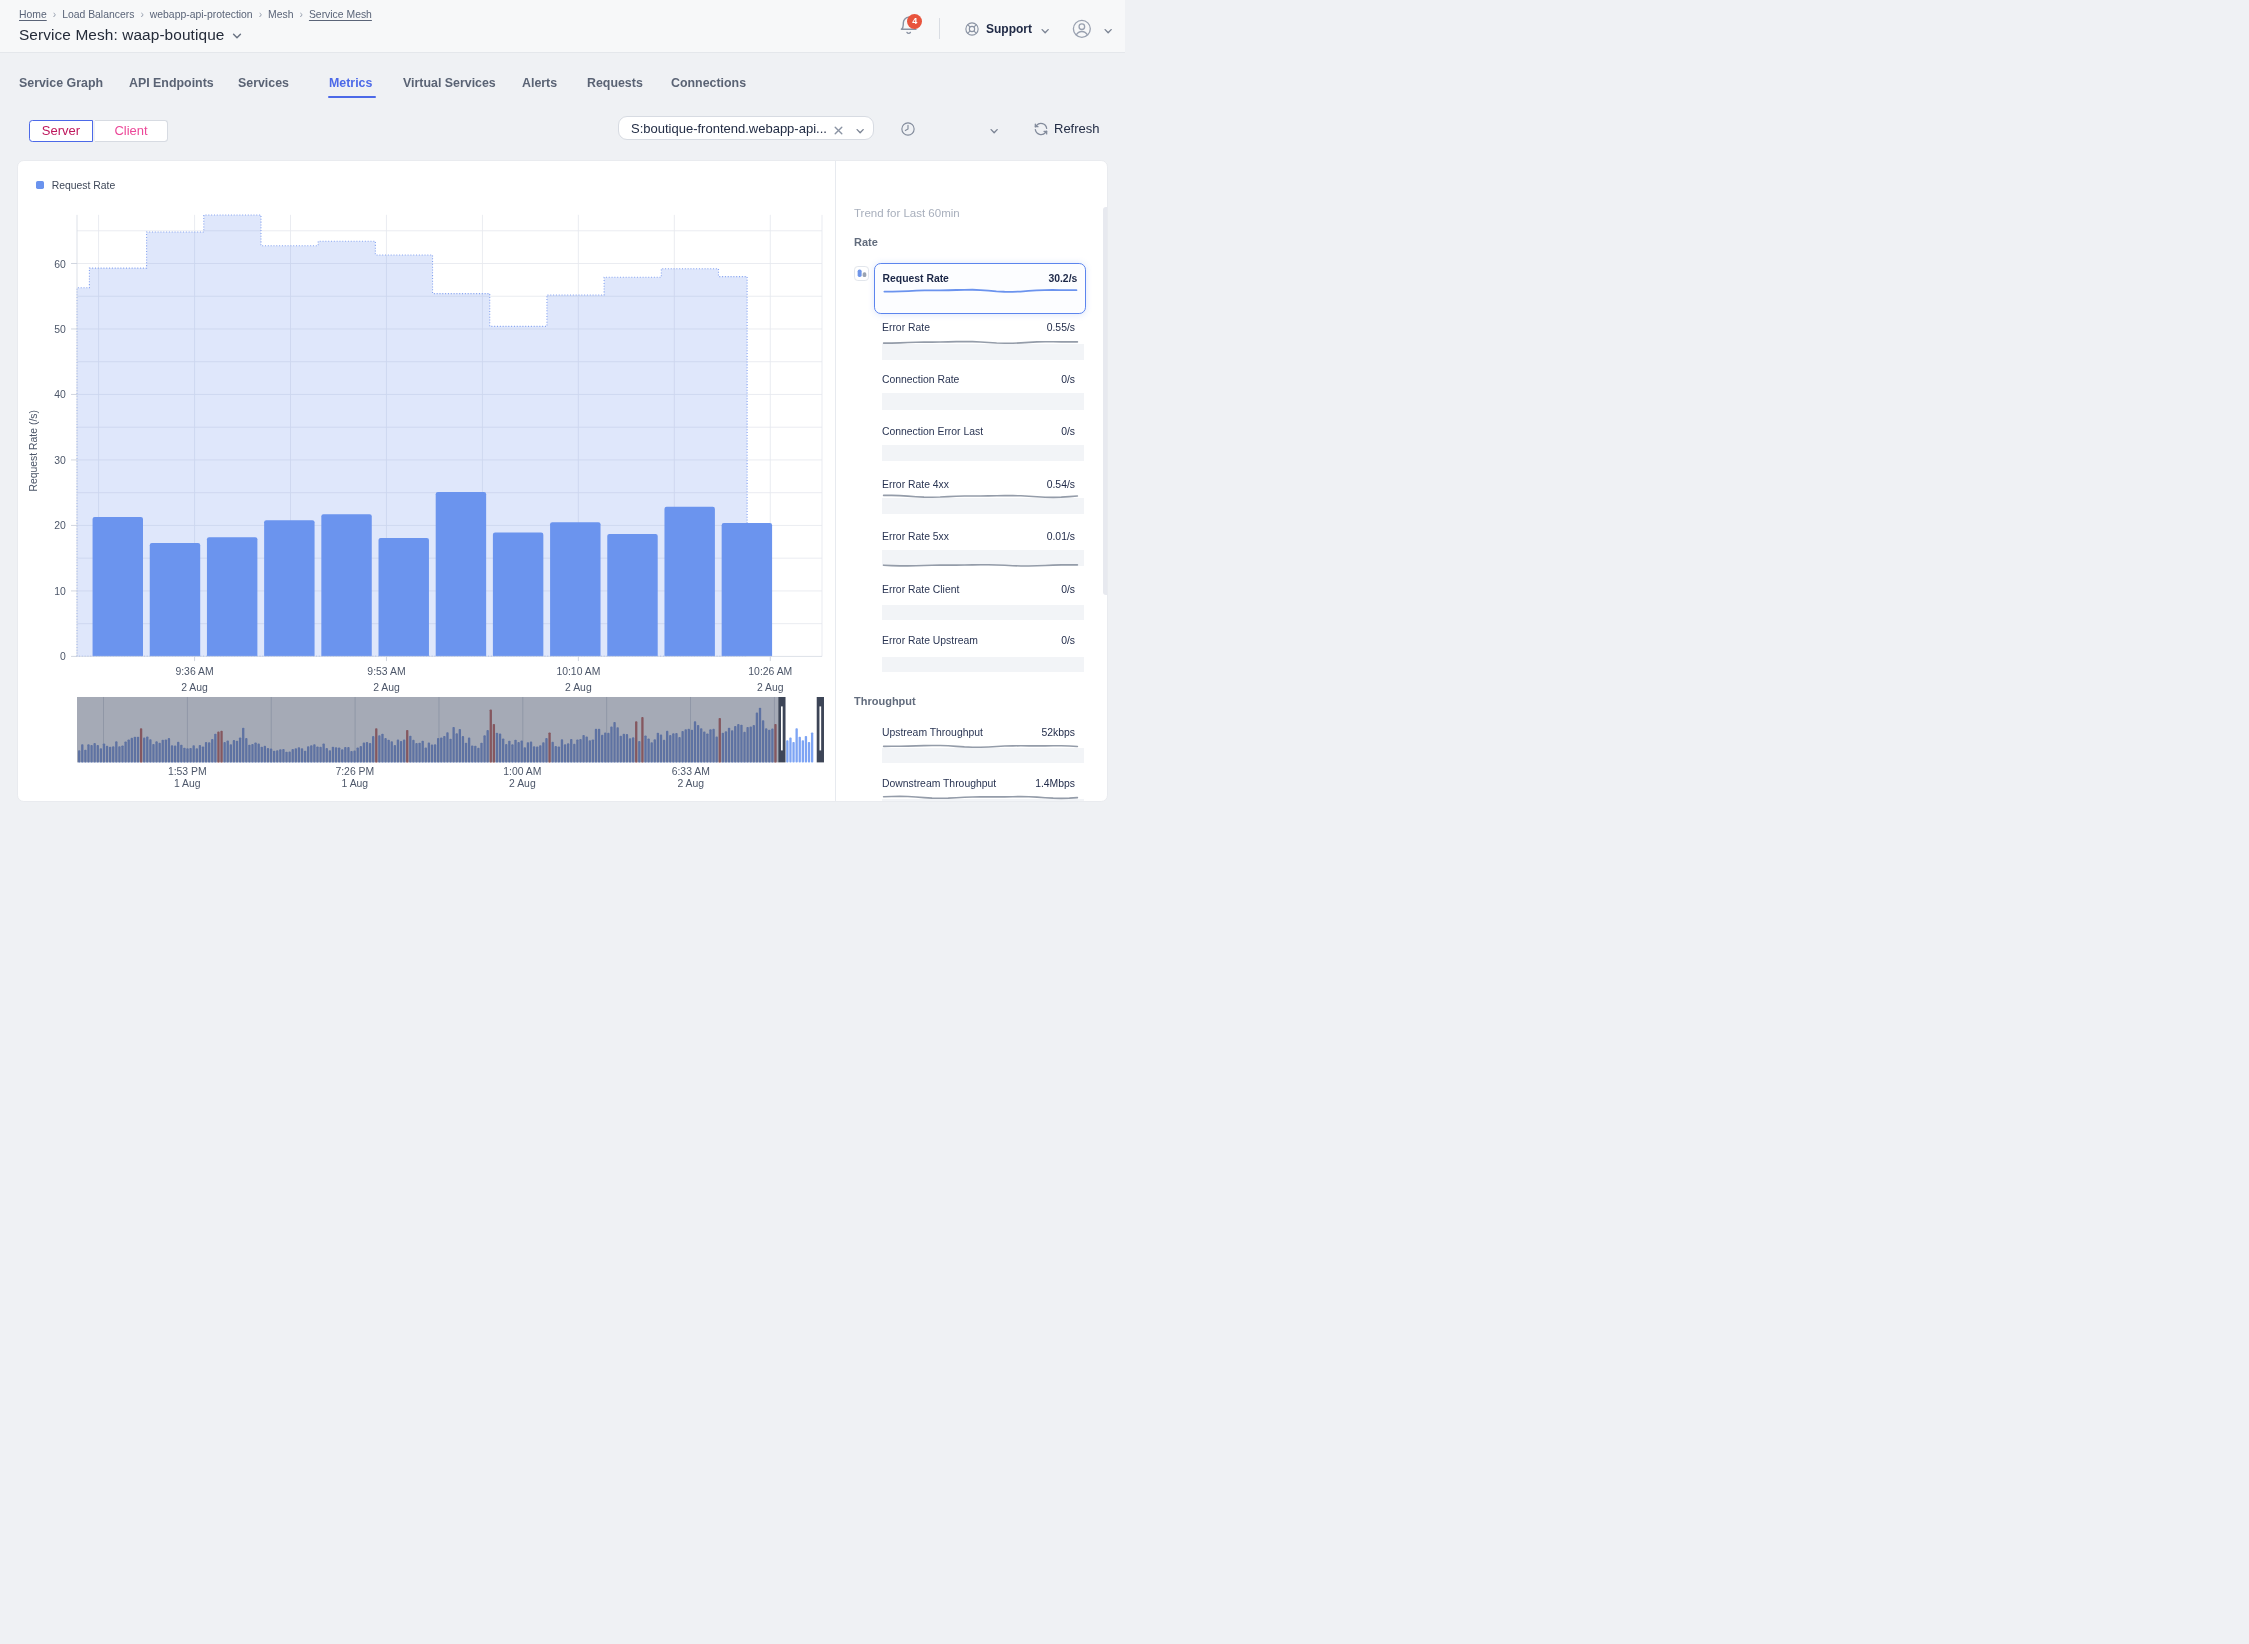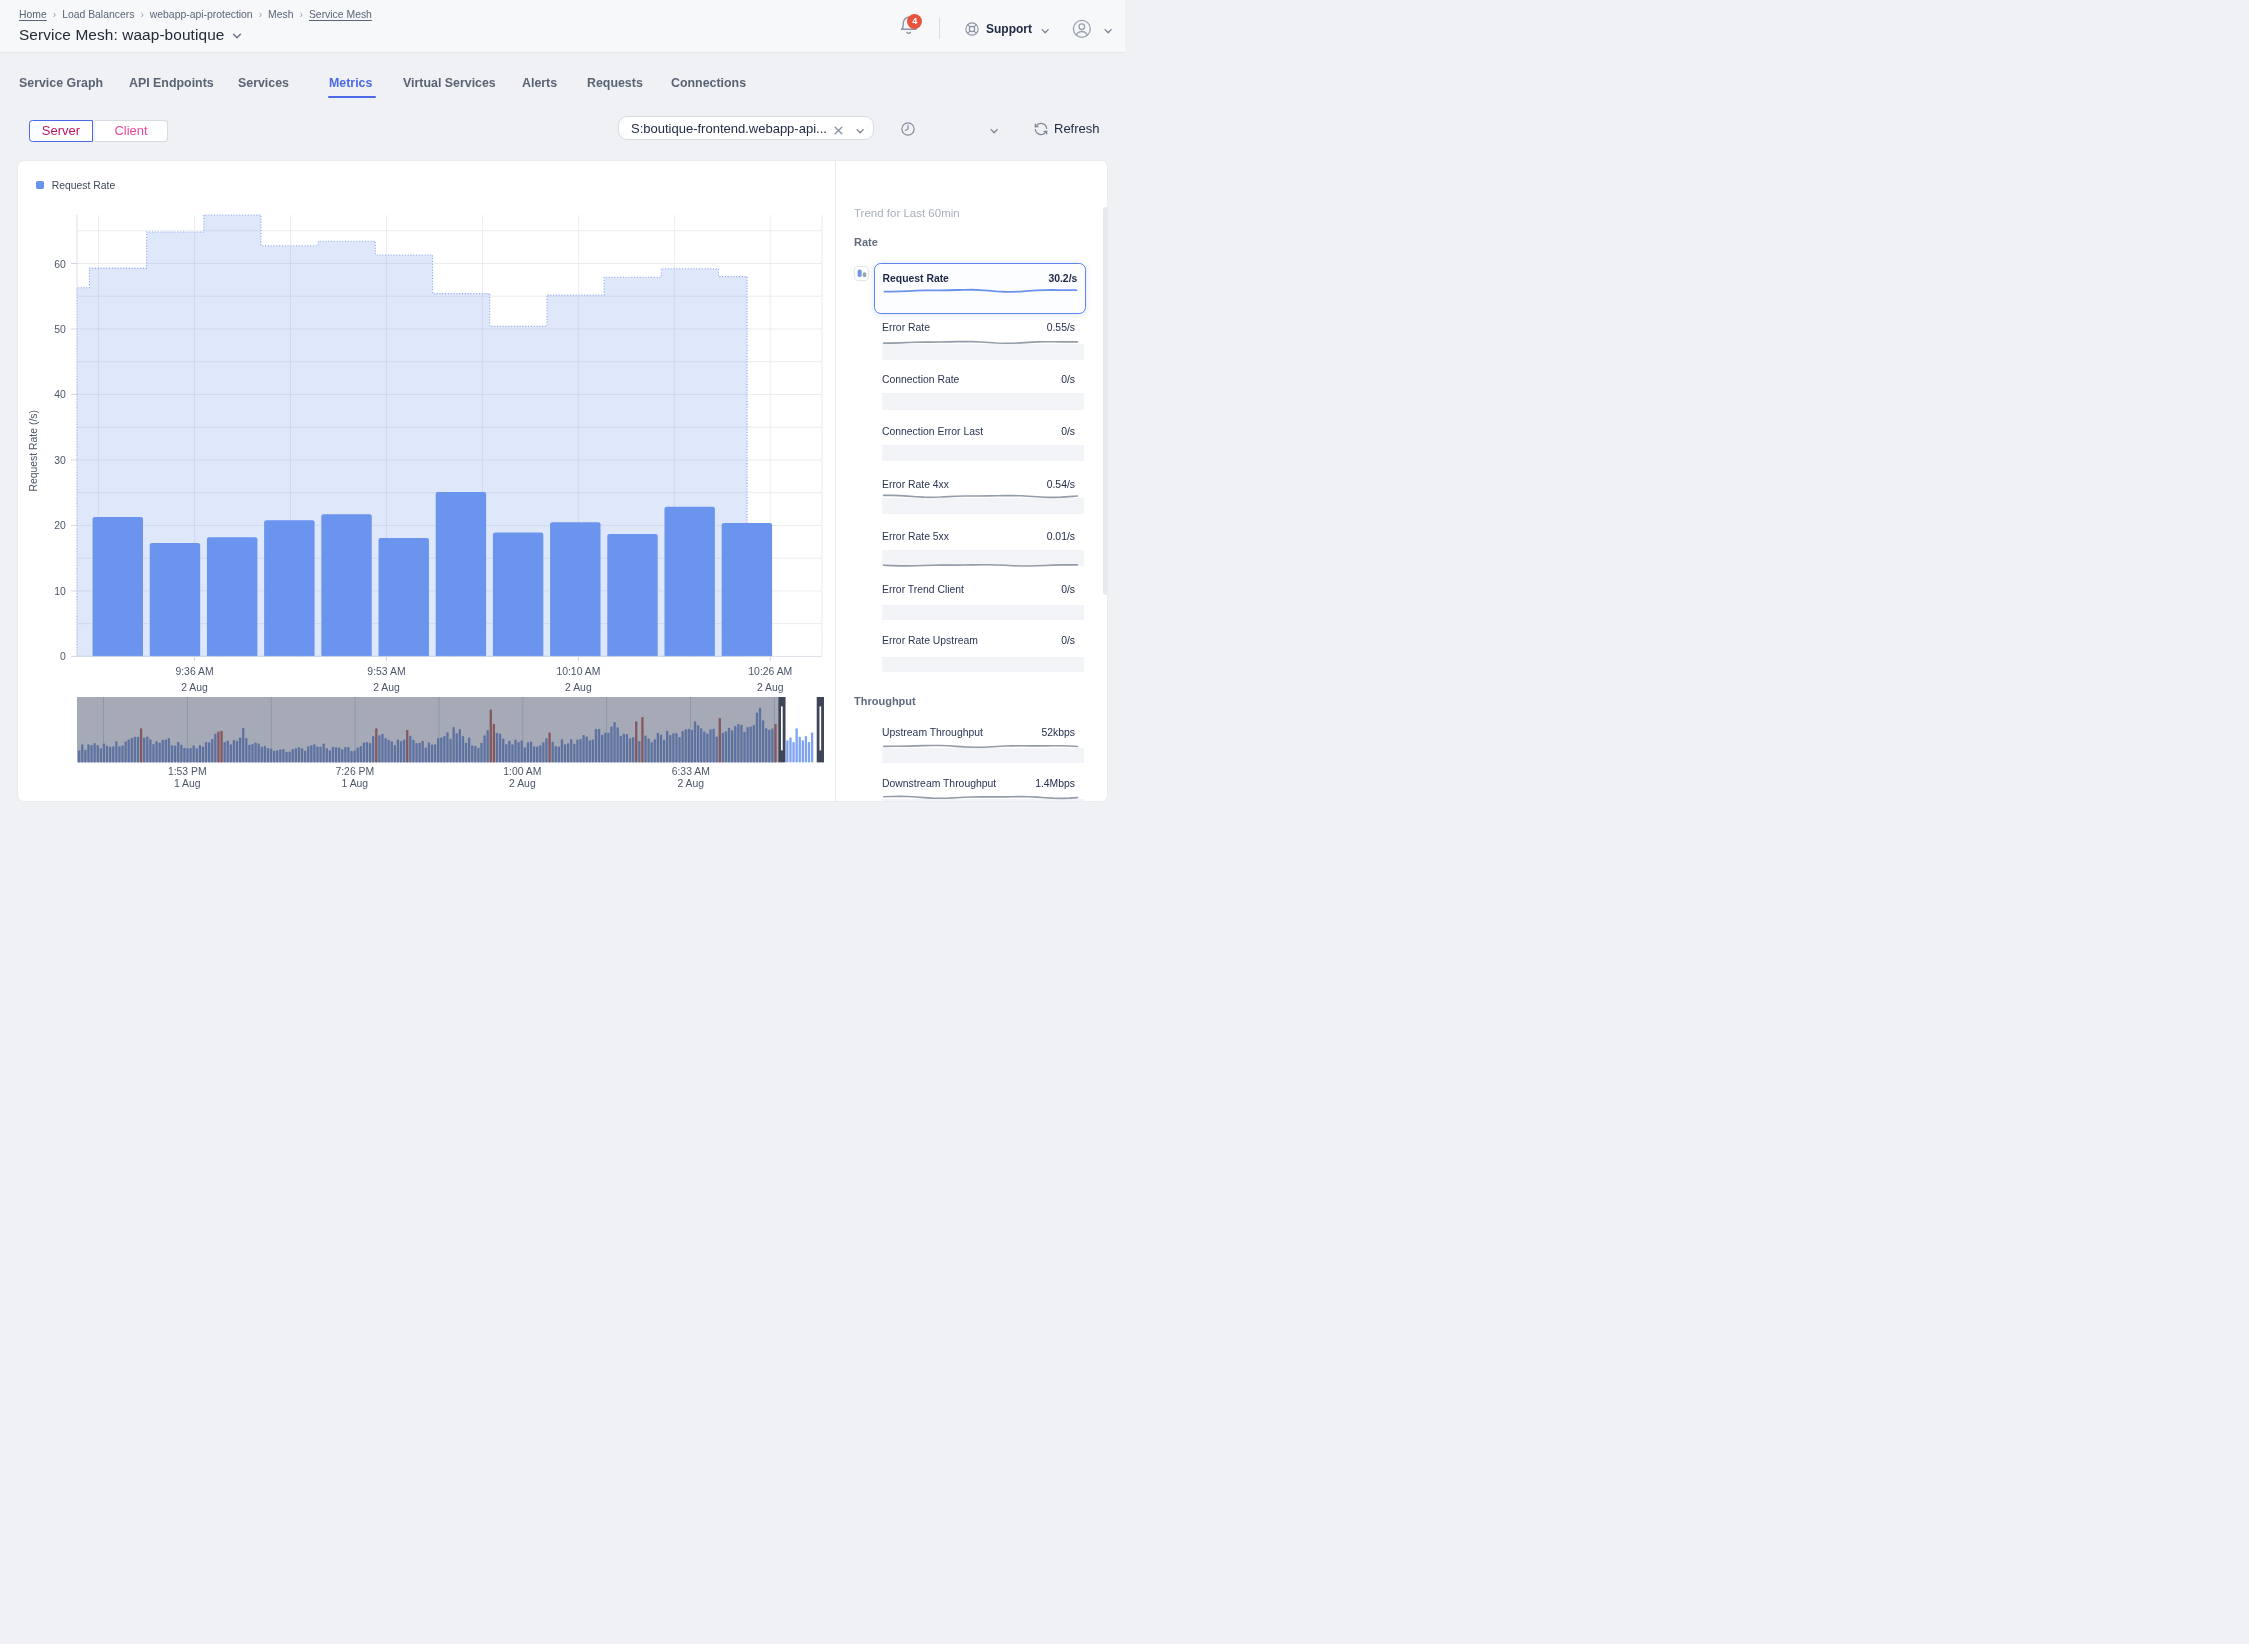--- a/index.html
+++ b/index.html
@@ -484,21 +484,21 @@
     </svg>
 <div class="sb-row" style="top:370px">
       <span class="sb-l">Error Rate 5xx</span>
       <span class="sb-v">0.01/s</span>
     </div>
     <div class="sb-blk" style="top:389px;height:15.6px"></div>
     <svg style="position:absolute;left:864px;top:400px" width="197" height="8.5" viewBox="0 0 231 10">
       <path d="M1.5 4.92 L11.0 5.41 L20.5 5.74 L30.0 5.80 L39.5 5.60 L49.0 5.28 L58.5 5.01 L68.0 4.85 L77.5 4.82 L87.0 4.80 L96.5 4.73 L106.0 4.58 L115.5 4.44 L125.0 4.43 L134.5 4.64 L144.0 5.05 L153.5 5.51 L163.0 5.83 L172.5 5.88 L182.0 5.64 L191.5 5.22 L201.0 4.80 L210.5 4.55 L220.0 4.50 L229.5 4.59" fill="none" stroke="#949ca9" stroke-width="1.9" stroke-linecap="round"></path>
     </svg>
 <div class="sb-row" style="top:423px">
-      <span class="sb-l">Error Trend Client</span>
+      <span class="sb-l">Error Rate Client</span>
       <span class="sb-v">0/s</span>
     </div>
     <div class="sb-blk" style="top:444px;height:15px"></div>
 <div class="sb-row" style="top:474px">
       <span class="sb-l">Error Rate Upstream</span>
       <span class="sb-v">0/s</span>
     </div>
     <div class="sb-blk" style="top:496px;height:15px"></div>
 <div class="sb-h" style="top:534px">Throughput</div>
 <div class="sb-row" style="top:566px">

